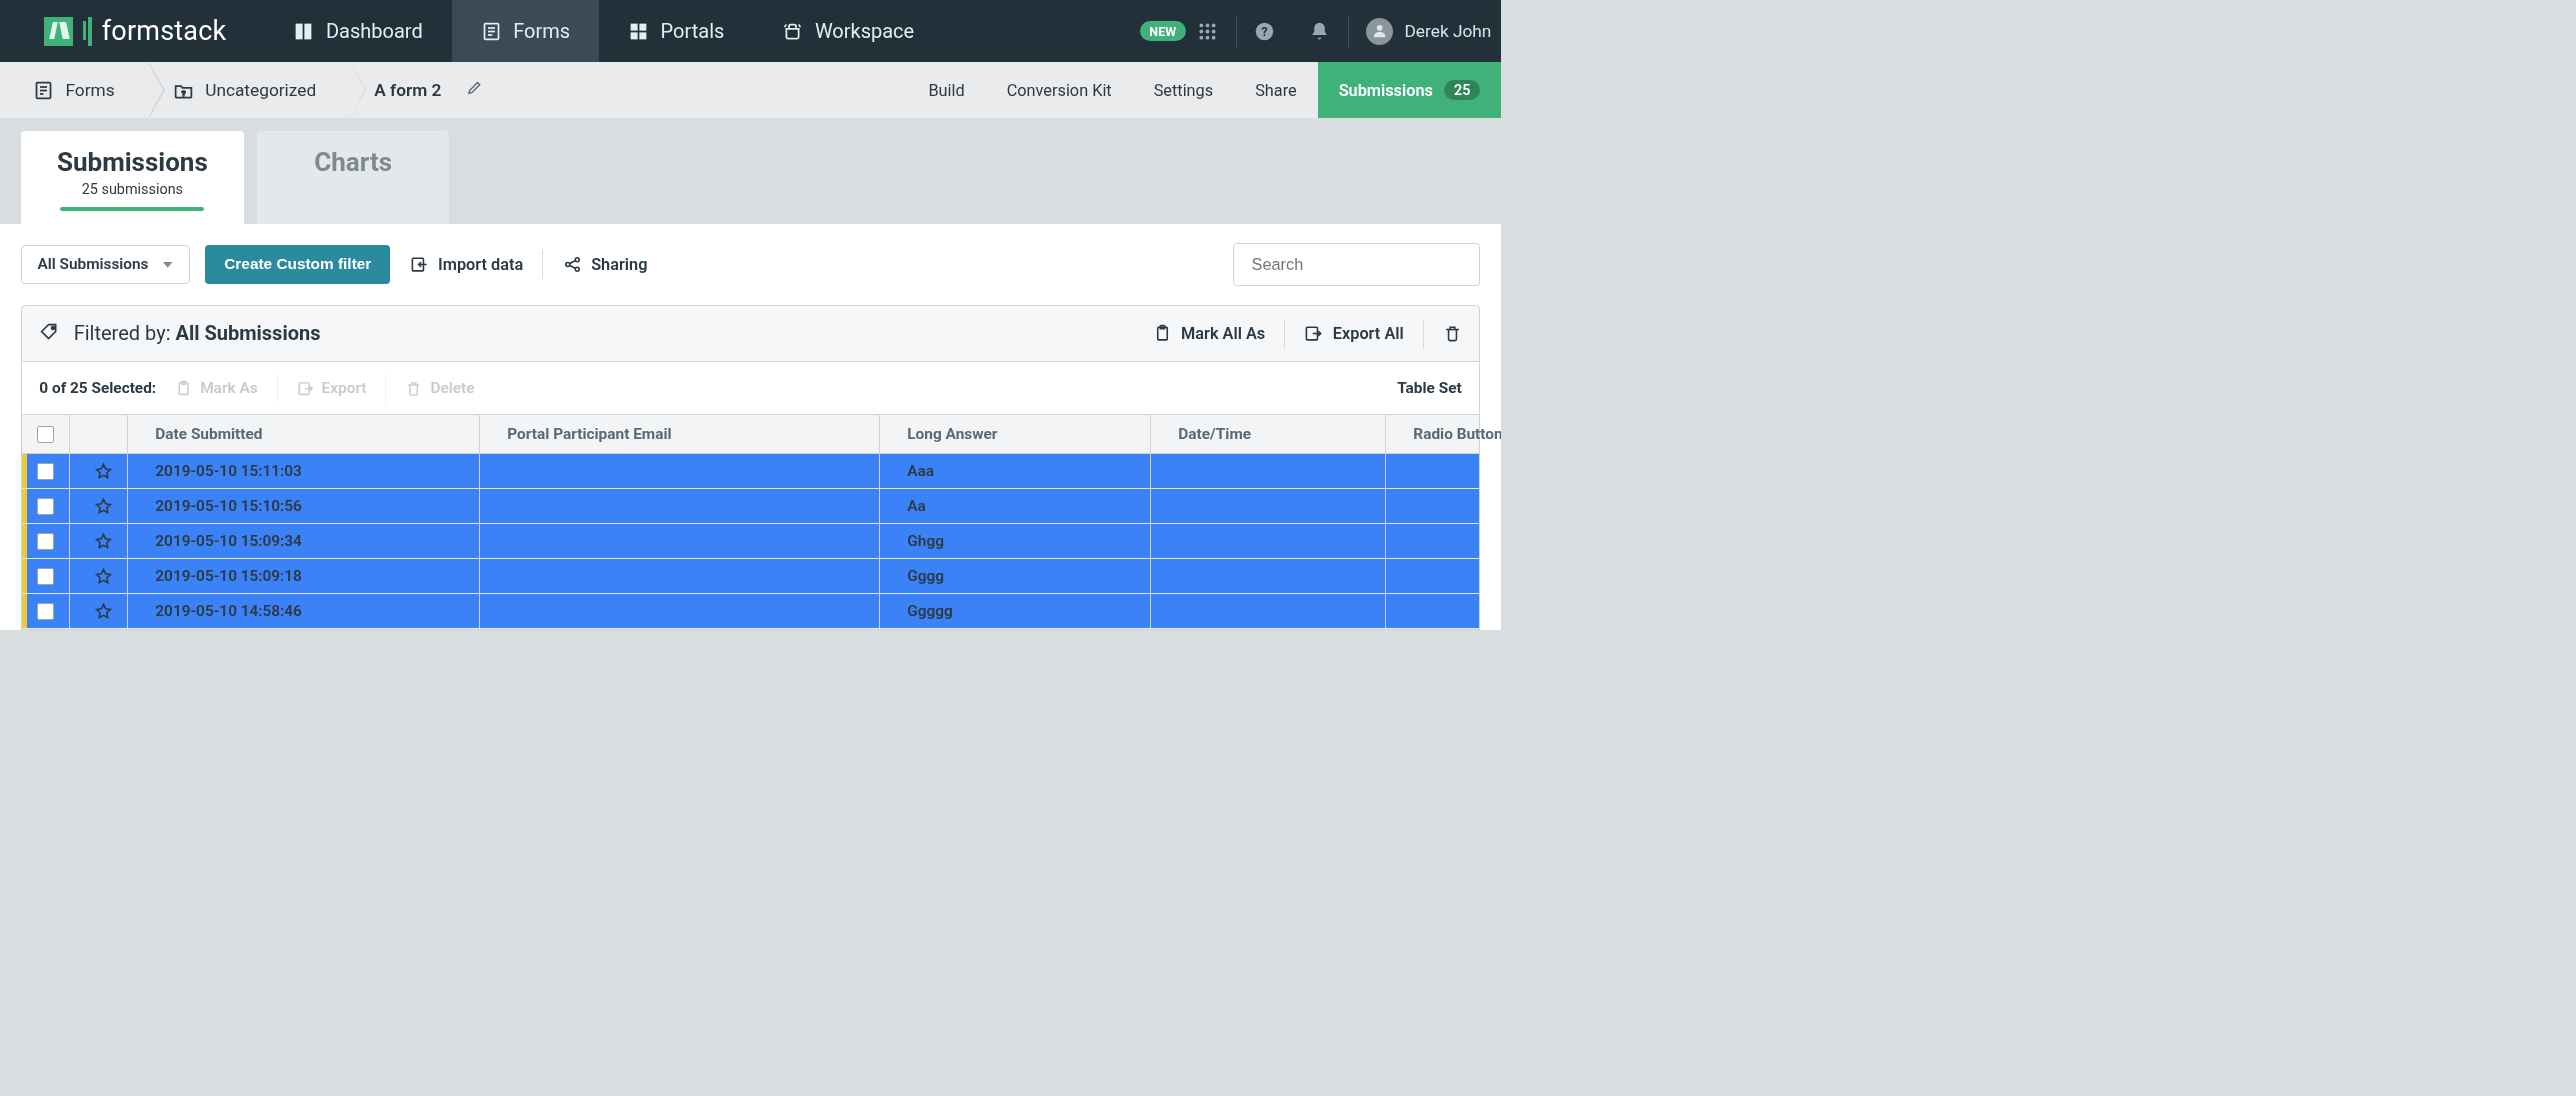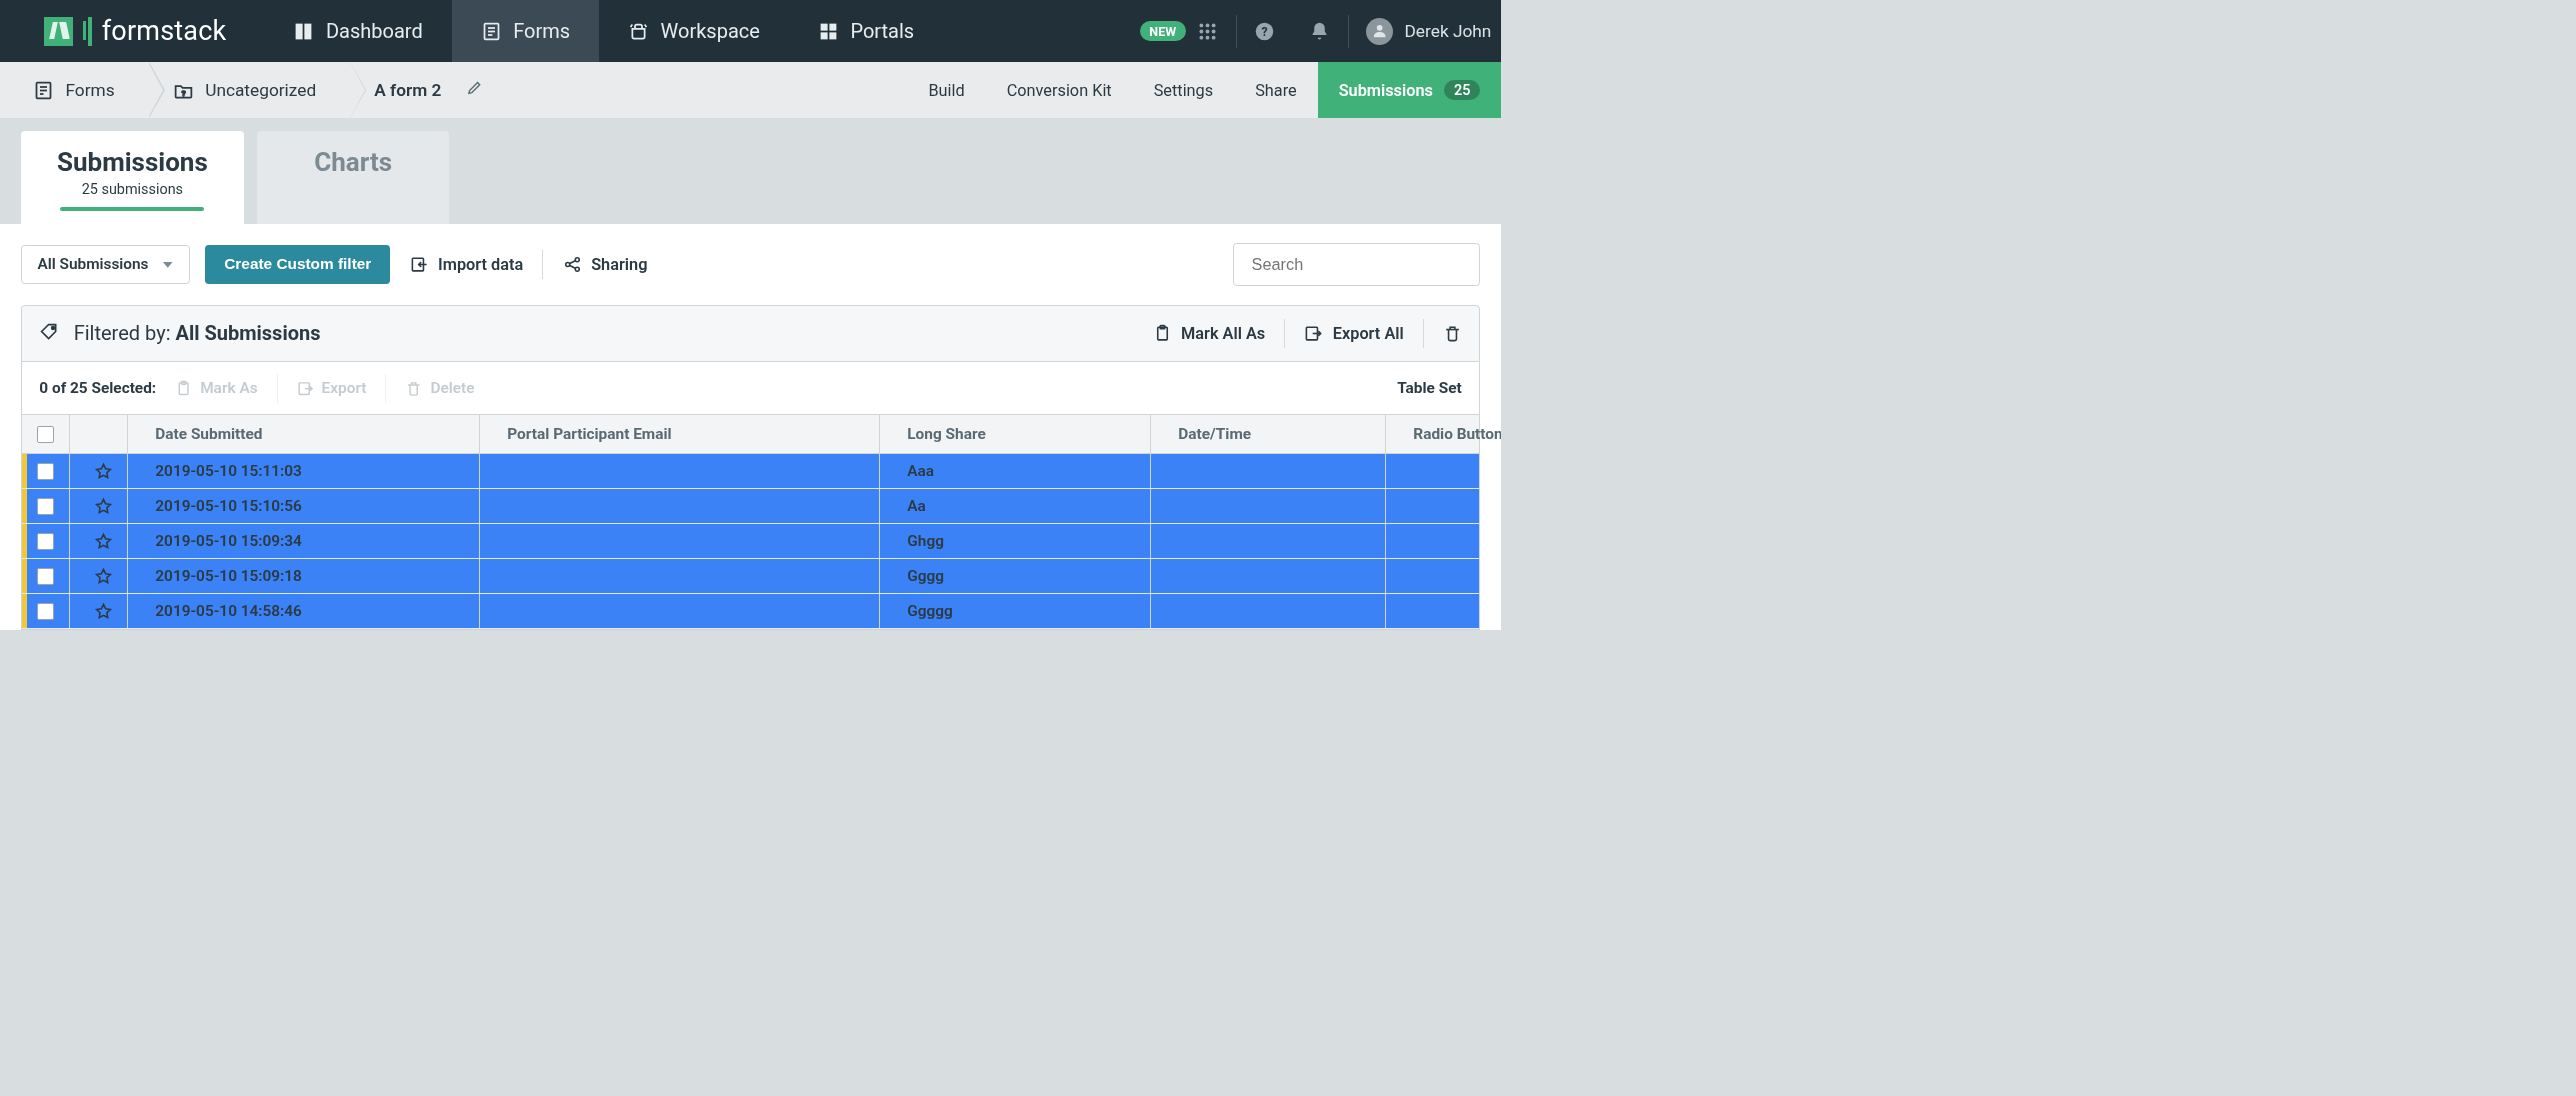--- a/index.html
+++ b/index.html
@@ -136,36 +136,36 @@
     <div class="nav-item active">
       <svg viewBox="0 0 24 24" fill="none" stroke="currentColor" stroke-width="2">
             <rect x="4" y="3" width="16" height="18" rx="1"></rect>
             <line x1="8" y1="8" x2="16" y2="8"></line>
             <line x1="8" y1="12" x2="16" y2="12"></line>
             <line x1="8" y1="16" x2="13" y2="16"></line>
           </svg>
       <span>Forms</span>
     </div>
     <div class="nav-item">
-      <svg viewBox="0 0 24 24" fill="none" stroke="currentColor" stroke-width="2">
-            <path d="M5 9h14v9a2 2 0 0 1-2 2H7a2 2 0 0 1-2-2z"></path>
-            <path d="M8 9V6c0-1 1-2 2-2h4c1 0 2 1 2 2v3"></path>
-            <path d="M3 7c1-2 2-3 2-3"></path>
-            <path d="M21 7c-1-2-2-3-2-3"></path>
-          </svg>
-      <span>Workspace</span>
-    </div>
-    <div class="nav-item">
       <svg viewBox="0 0 24 24" fill="currentColor">
             <rect x="3" y="3" width="8" height="8"></rect>
             <rect x="13" y="3" width="8" height="8"></rect>
             <rect x="3" y="13" width="8" height="8"></rect>
             <rect x="13" y="13" width="8" height="8"></rect>
           </svg>
       <span>Portals</span>
+    </div>
+    <div class="nav-item">
+      <svg viewBox="0 0 24 24" fill="none" stroke="currentColor" stroke-width="2">
+            <path d="M5 9h14v9a2 2 0 0 1-2 2H7a2 2 0 0 1-2-2z"></path>
+            <path d="M8 9V6c0-1 1-2 2-2h4c1 0 2 1 2 2v3"></path>
+            <path d="M3 7c1-2 2-3 2-3"></path>
+            <path d="M21 7c-1-2-2-3-2-3"></path>
+          </svg>
+      <span>Workspace</span>
     </div>
   </div>
   <div class="nav-right">
     <span class="new-badge">NEW</span>
     <div class="icon-btn apps-grid">
       <svg viewBox="0 0 24 24" fill="#9aa6ad">
             <circle cx="5" cy="5" r="2.2"></circle>
             <circle cx="12" cy="5" r="2.2"></circle>
             <circle cx="19" cy="5" r="2.2"></circle>
             <circle cx="5" cy="12" r="2.2"></circle>
@@ -360,21 +360,21 @@
   </div>
 
   <div class="table">
     <div class="thead">
       <div class="th chk">
             <div class="checkbox"></div>
           </div>
       <div class="th"></div>
       <div class="th">Date Submitted</div>
       <div class="th">Portal Participant Email</div>
-      <div class="th">Long Share</div>
+      <div class="th">Long Answer</div>
       <div class="th">Date/Time</div>
       <div class="th">Radio Button</div>
     </div>
     <div id="tbody">
           <div class="trow">
             <div class="td chk">
               <div class="checkbox"></div>
             </div>
             <div class="td star">
               <svg viewBox="0 0 24 24" fill="none" stroke="currentColor" stroke-width="2">

